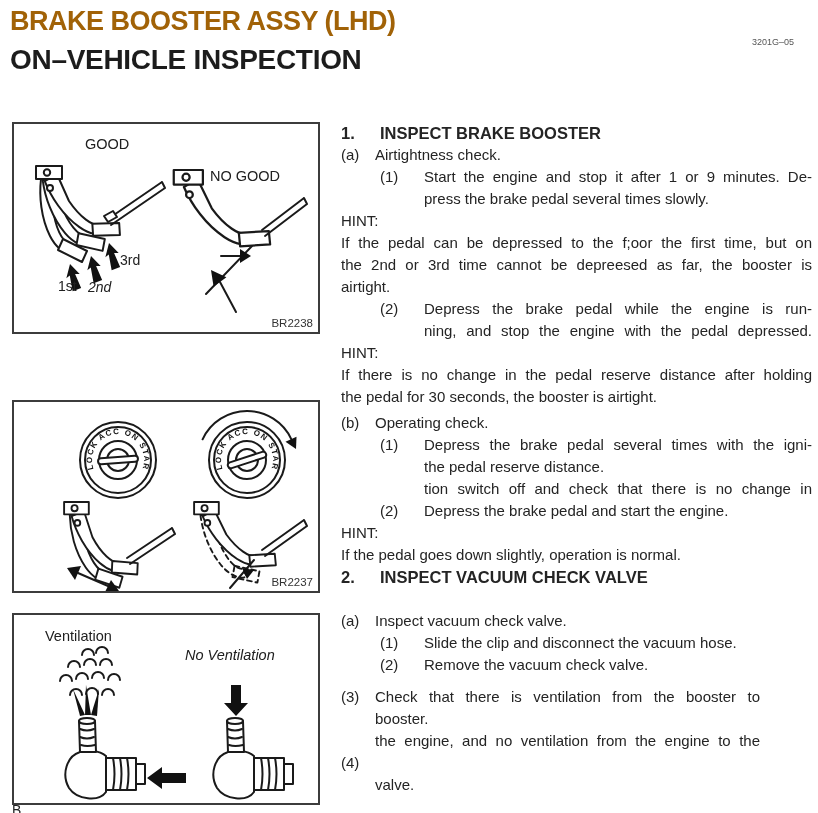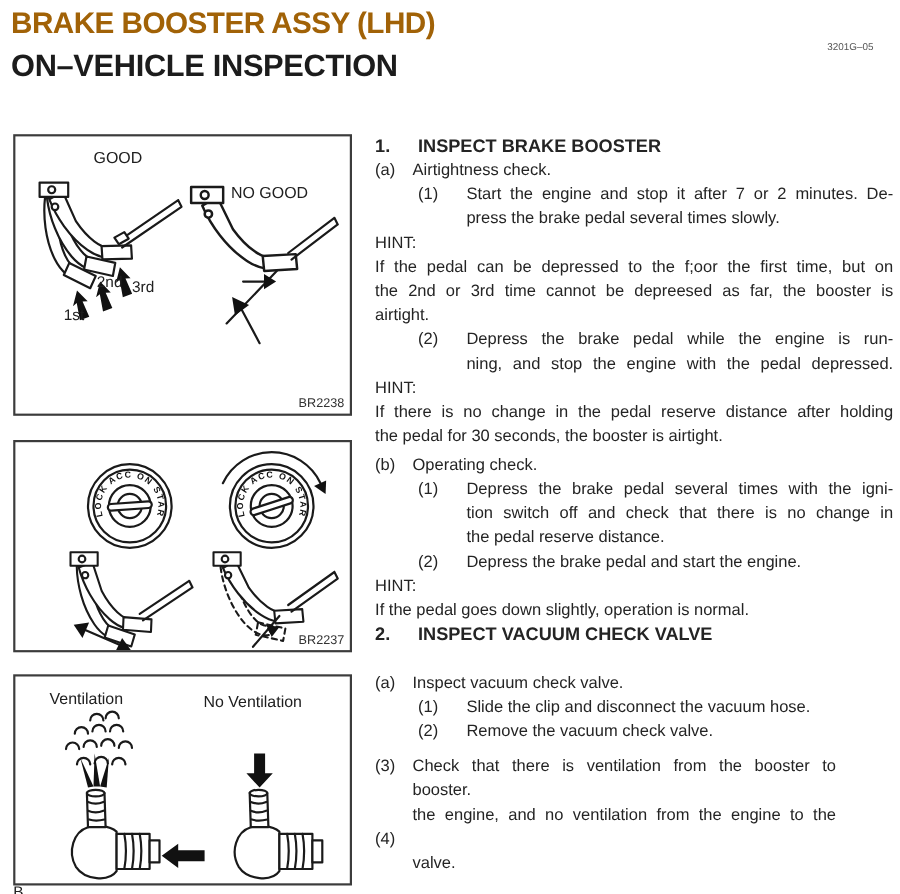--- a/index.html
+++ b/index.html
@@ -10,21 +10,21 @@
     -webkit-font-smoothing:antialiased;
   }
   .page-title{position:absolute;left:10px;top:6px;font-size:27px;font-weight:bold;letter-spacing:-0.5px;color:#a16207;white-space:nowrap;}
   .page-subtitle{position:absolute;left:10px;top:44px;font-size:28px;font-weight:bold;letter-spacing:-0.3px;color:#1c1c1c;white-space:nowrap;}
   .doc-code{position:absolute;left:752px;top:37px;font-size:9px;color:#555;}
   .bottom-cut{position:absolute;left:12px;top:802px;font-size:14px;color:#222;}
 
   
   .fig{position:absolute;left:12px;width:308px;background:#fff;border:2px solid #3c3c3c;box-sizing:border-box;}
   .fig svg{position:absolute;left:0;top:0;}
-  #fig1{top:122px;height:256px;}
+  #fig1{top:122px;height:212px;}
   #fig2{top:400px;height:193px;}
   #fig3{top:613px;height:192px;text-align:right;}
   .figlabel{position:absolute;font-size:14.5px;color:#202020;white-space:nowrap;}
   .figcode{position:absolute;right:5px;bottom:3px;font-size:11.5px;color:#333;}
   .poslabel{position:absolute;font-size:14px;color:#202020;white-space:nowrap;}
 
   
   .rcol{position:absolute;left:341px;top:122px;width:471px;font-size:15px;line-height:22px;color:#242424;}
   .ln{position:relative;min-height:22px;}
   .ln .m{position:absolute;top:0;}
@@ -98,21 +98,21 @@
       <polygon class="blk" points="237,132 226,125 226,139"></polygon>
     </g>
     <g>
       <line class="lart" stroke-width="7" x1="206" y1="158" x2="222" y2="188"></line>
       <polygon class="blk" points="197,146 212.4,153.2 199.6,162.8"></polygon>
     </g>
   </svg>
   <span class="figlabel" style="left:71px;top:12px;">GOOD</span>
   <span class="figlabel" style="left:196px;top:12px;margin-top:32px;">NO GOOD</span>
   <span class="poslabel" style="left:44px;top:154px;">1st</span>
-  <span class="poslabel" style="left:74px;top:124px;">2nd</span>
+  <span class="poslabel" style="left:74px;top:155px;font-style:italic;">2nd</span>
   <span class="poslabel" style="left:106px;top:128px;text-align:center;">3rd</span>
   <span class="figcode">BR2238</span>
 </div>
 
 <div class="fig" id="fig2">
   <svg width="304" height="189" viewBox="0 0 304 189">
 
     <g>
       <circle class="lart wfill" cx="104" cy="58" r="38"></circle>
       <circle class="lart" stroke-width="1.4" cx="104" cy="58" r="33"></circle>
@@ -202,41 +202,41 @@
       <polygon class="blk" points="66,101 59,74 71,100"></polygon>
       <polygon class="blk" points="71,100 72,70 77,100"></polygon>
       <polygon class="blk" points="77,100 85,74 83,101"></polygon>
     </g>
     <polygon class="blk" points="133,163 148,152 148,158 172,158 172,168 148,168 148,174"></polygon>
 
     <use href="#valve" transform="translate(213,103)"></use>
     <polygon class="blk" points="222,101 210,88 217,88 217,70 227,70 227,88 234,88"></polygon>
   </svg>
   <span class="figlabel" style="left:31px;top:13px;">Ventilation</span>
-  <span class="figlabel" style="left:171px;top:16px;">No Ventilation</span>
+  <span class="figlabel" style="left:171px;top:32px;font-style:italic;">No Ventilation</span>
 </div>
 
 <div class="rcol">
   <div class="ln k-h1"><span class="m">1.</span><span class="t">INSPECT BRAKE BOOSTER</span></div>
   <div class="ln k-a"><span class="m">(a)</span><span class="t">Airtightness check.</span></div>
-  <div class="ln k-n j"><span class="m">(1)</span><span class="t">Start the engine and stop it after 7 or 2 minutes. De-</span></div>
+  <div class="ln k-n j"><span class="m">(1)</span><span class="t">Start the engine and stop it after 1 or 9 minutes. De-</span></div>
   <div class="ln k-nc"><span class="t">press the brake pedal several times slowly.</span></div>
   <div class="ln"><span class="t">HINT:</span></div>
   <div class="ln j"><span class="t">If the pedal can be depressed to the f;oor the first time, but on</span></div>
   <div class="ln j"><span class="t">the 2nd or 3rd time cannot be depreesed as far, the booster is</span></div>
   <div class="ln"><span class="t">airtight.</span></div>
   <div class="ln k-n j"><span class="m">(2)</span><span class="t">Depress the brake pedal while the engine is run-</span></div>
   <div class="ln k-nc j"><span class="t">ning, and stop the engine with the pedal depressed.</span></div>
   <div class="ln"><span class="t">HINT:</span></div>
   <div class="ln j"><span class="t">If there is no change in the pedal reserve distance after holding</span></div>
   <div class="ln"><span class="t">the pedal for 30 seconds, the booster is airtight.</span></div>
   <div class="ln k-a g4"><span class="m">(b)</span><span class="t">Operating check.</span></div>
   <div class="ln k-n j"><span class="m">(1)</span><span class="t">Depress the brake pedal several times with the igni-</span></div>
+  <div class="ln k-nc"><span class="t">the pedal reserve distance.</span></div>
   <div class="ln k-nc j"><span class="t">tion switch off and check that there is no change in</span></div>
-  <div class="ln k-nc"><span class="t">the pedal reserve distance.</span></div>
   <div class="ln k-n"><span class="m">(2)</span><span class="t">Depress the brake pedal and start the engine.</span></div>
   <div class="ln"><span class="t">HINT:</span></div>
   <div class="ln"><span class="t">If the pedal goes down slightly, operation is normal.</span></div>
   <div class="ln k-h1"><span class="m">2.</span><span class="t">INSPECT VACUUM CHECK VALVE</span></div>
   <div class="ln k-a g22"><span class="m">(a)</span><span class="t">Inspect vacuum check valve.</span></div>
   <div class="ln k-n"><span class="m">(1)</span><span class="t">Slide the clip and disconnect the vacuum hose.</span></div>
   <div class="ln k-n"><span class="m">(2)</span><span class="t">Remove the vacuum check valve.</span></div>
   <div class="ln k-a j pr g10"><span class="m">(3)</span><span class="t">Check that there is ventilation from the booster to</span></div>
   <div class="ln k-ac"><span class="t">booster.</span></div>
   <div class="ln k-ac j pr"><span class="t">the engine, and no ventilation from the engine to the</span></div>

